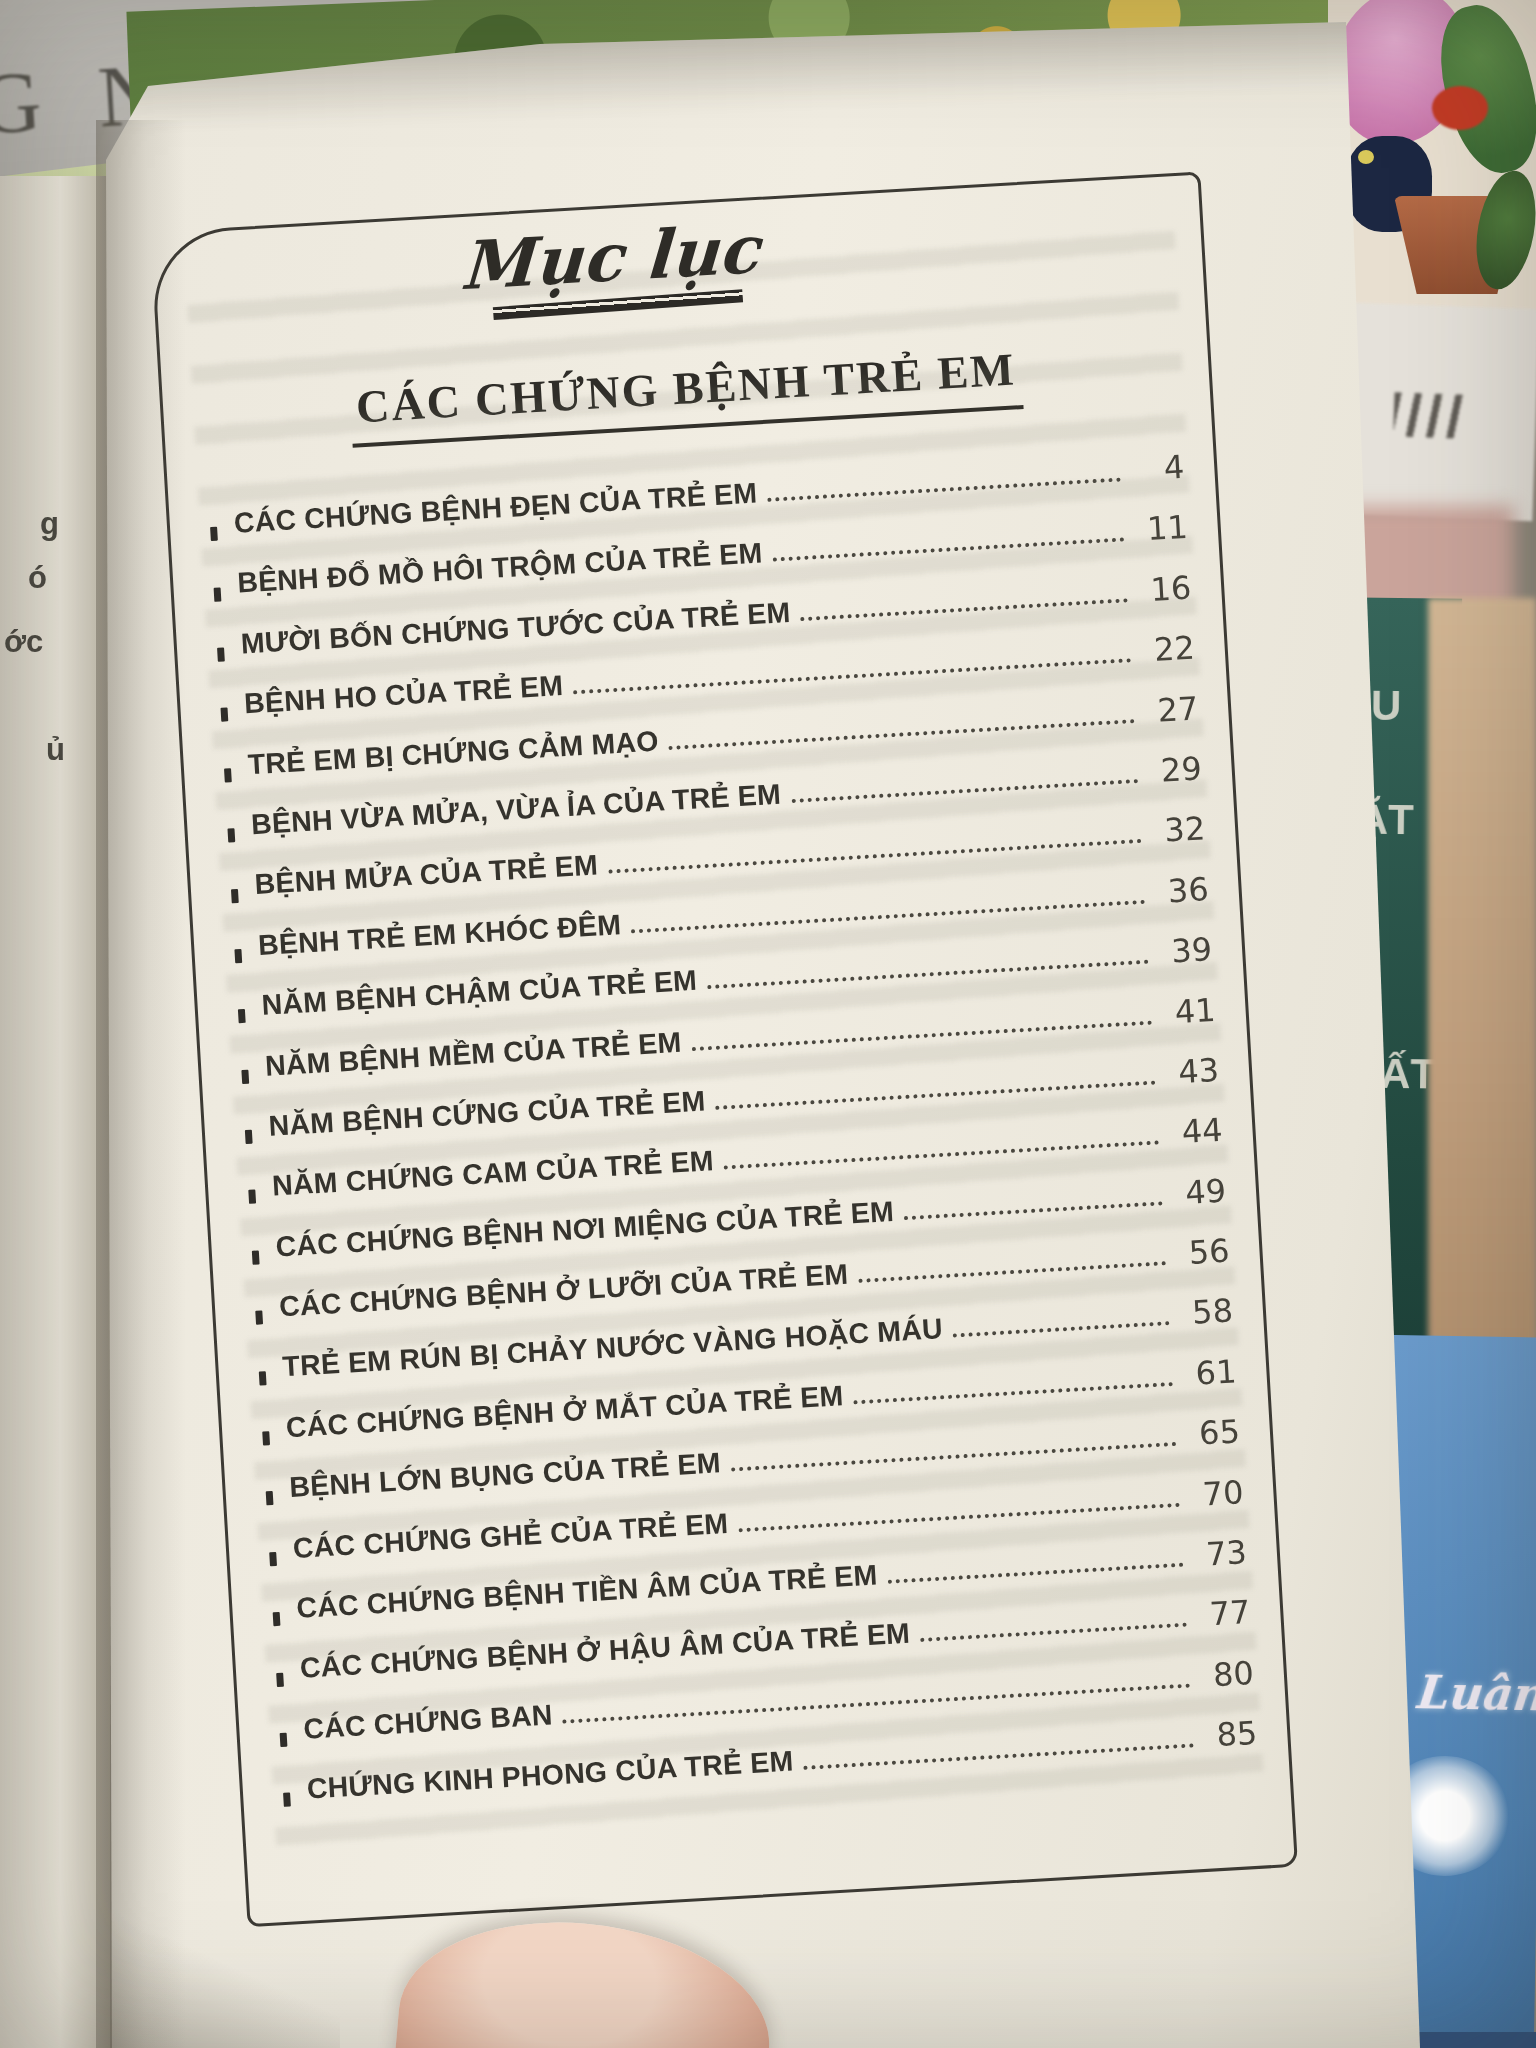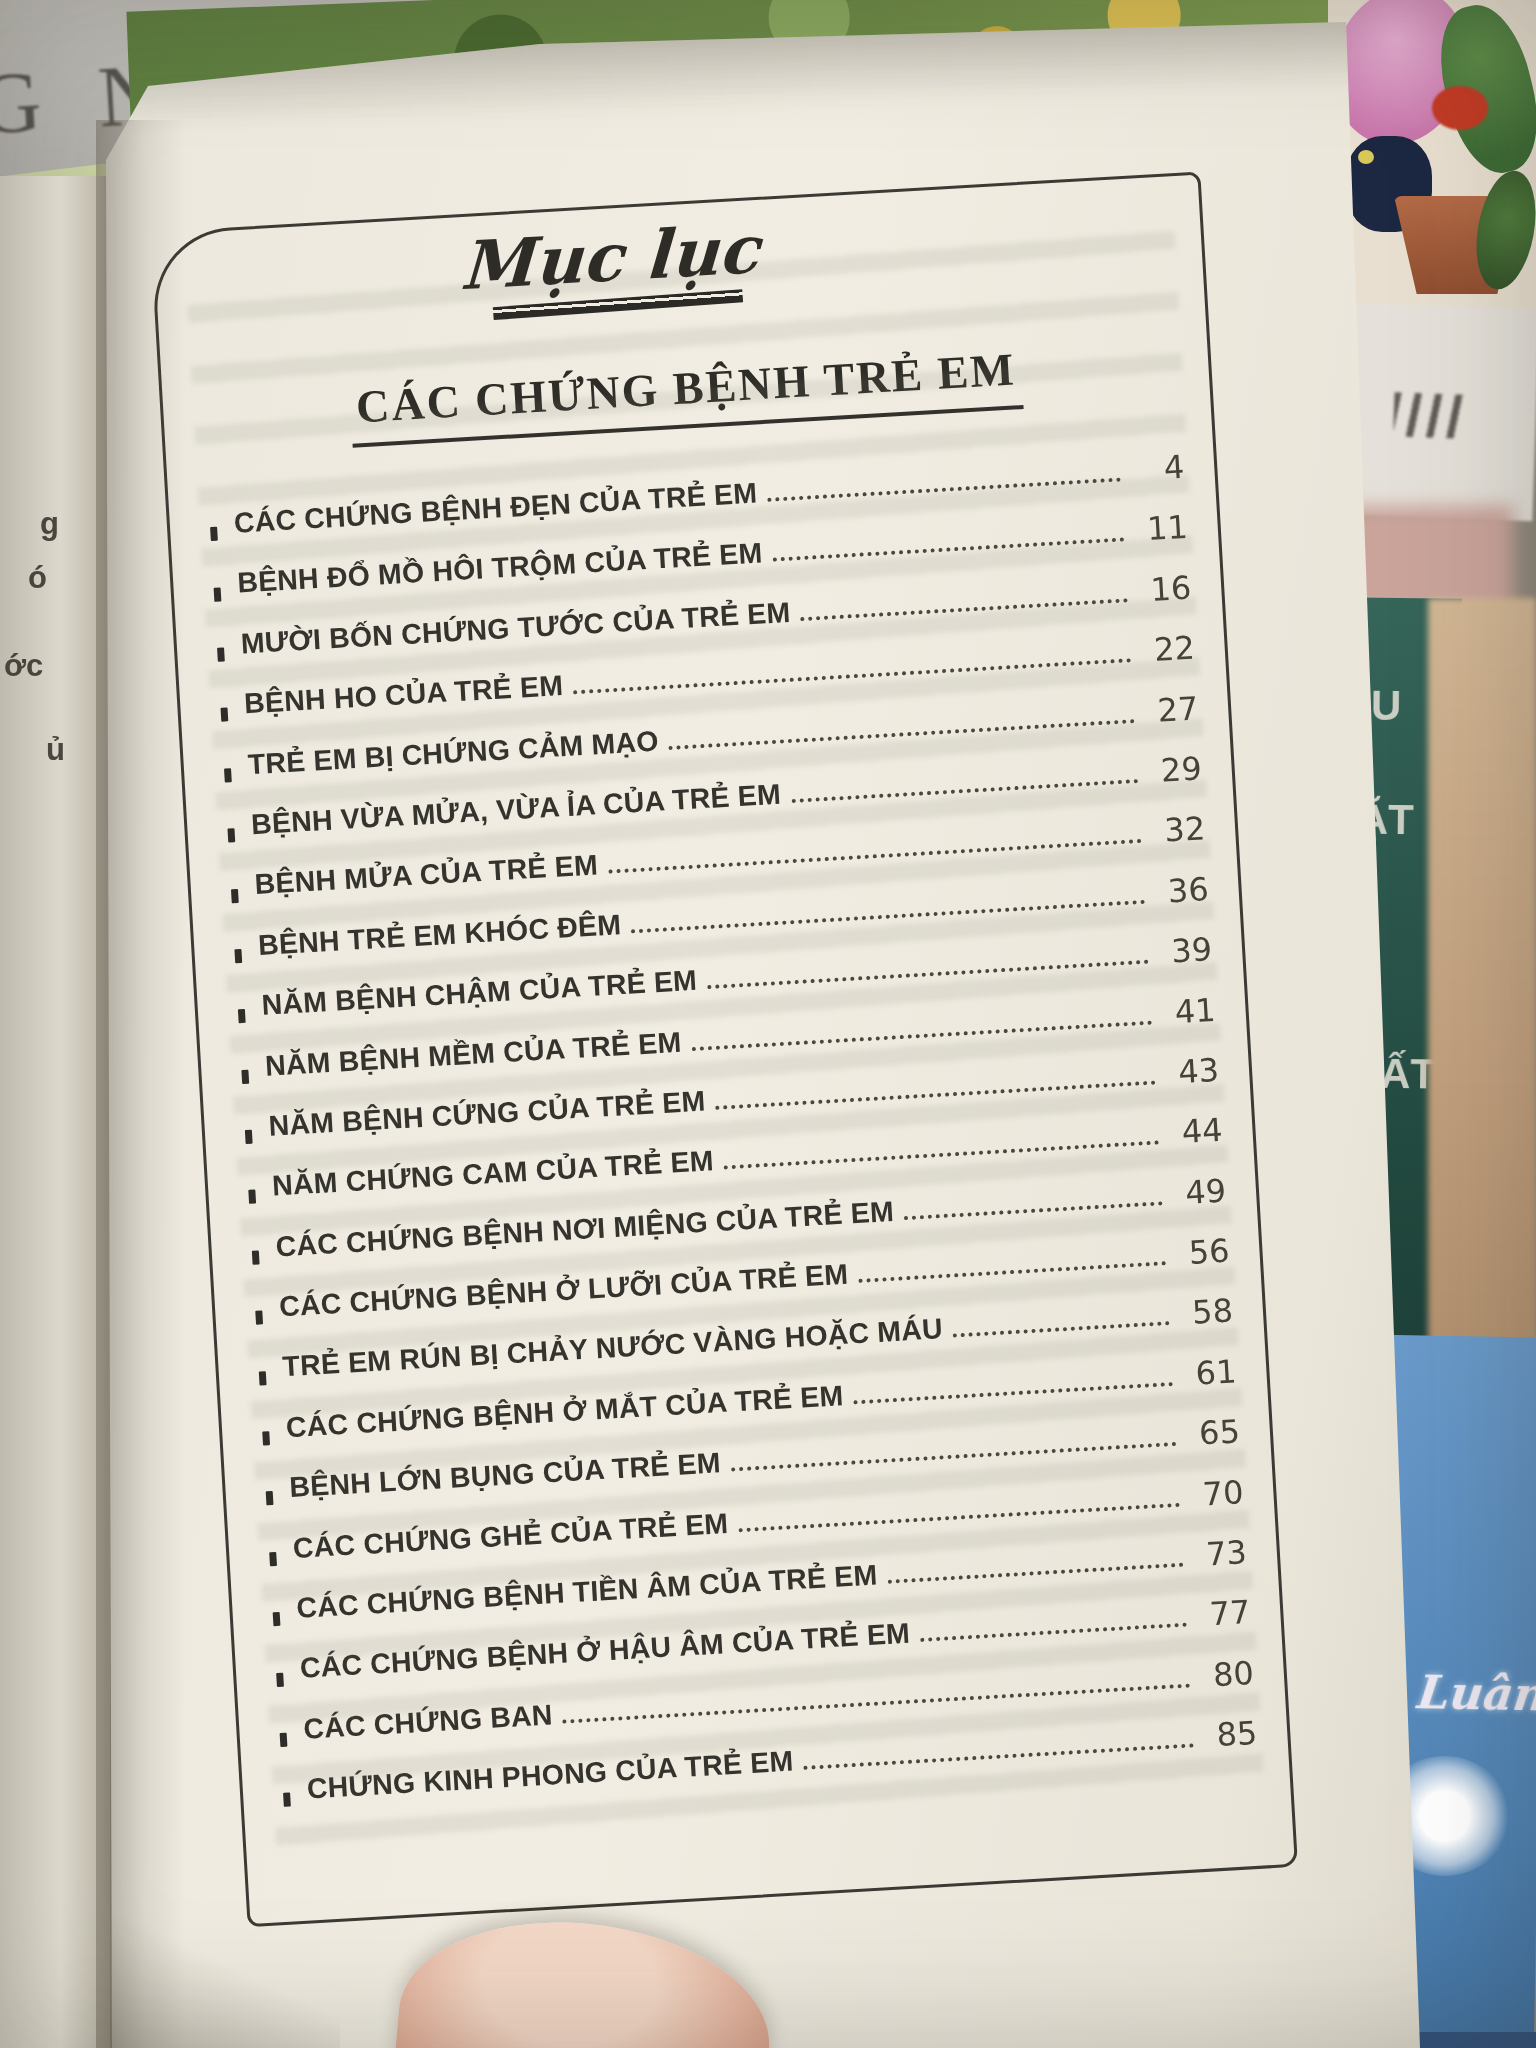--- a/index.html
+++ b/index.html
@@ -136,21 +136,21 @@
   <div class="beige-blur"></div>
   <div class="blue-book">
     <span class="script">Luân</span>
     <div class="glare"></div>
   </div>
   <div class="bottom-strip"></div>
 
   <div class="left-page">
     <span class="left-frag" style="left:40px;top:330px">g</span>
     <span class="left-frag" style="left:28px;top:384px">ó</span>
-    <span class="left-frag" style="left:4px;top:472px">ớc</span>
+    <span class="left-frag" style="left:4px;top:448px">ớc</span>
     <span class="left-frag" style="left:46px;top:556px">ủ</span>
   </div>
 
   <div class="page">
     <div class="page-top-shade"></div>
 
     <div class="frame">
       <div class="ghosts"></div>
 
       <div class="title-wrap">

